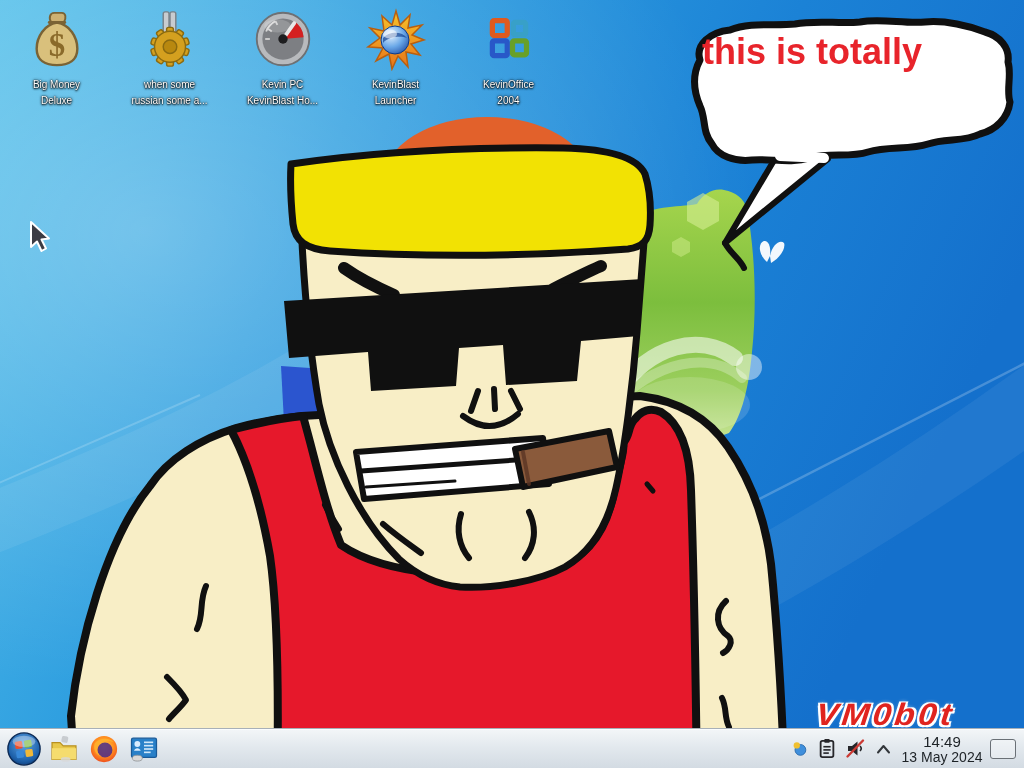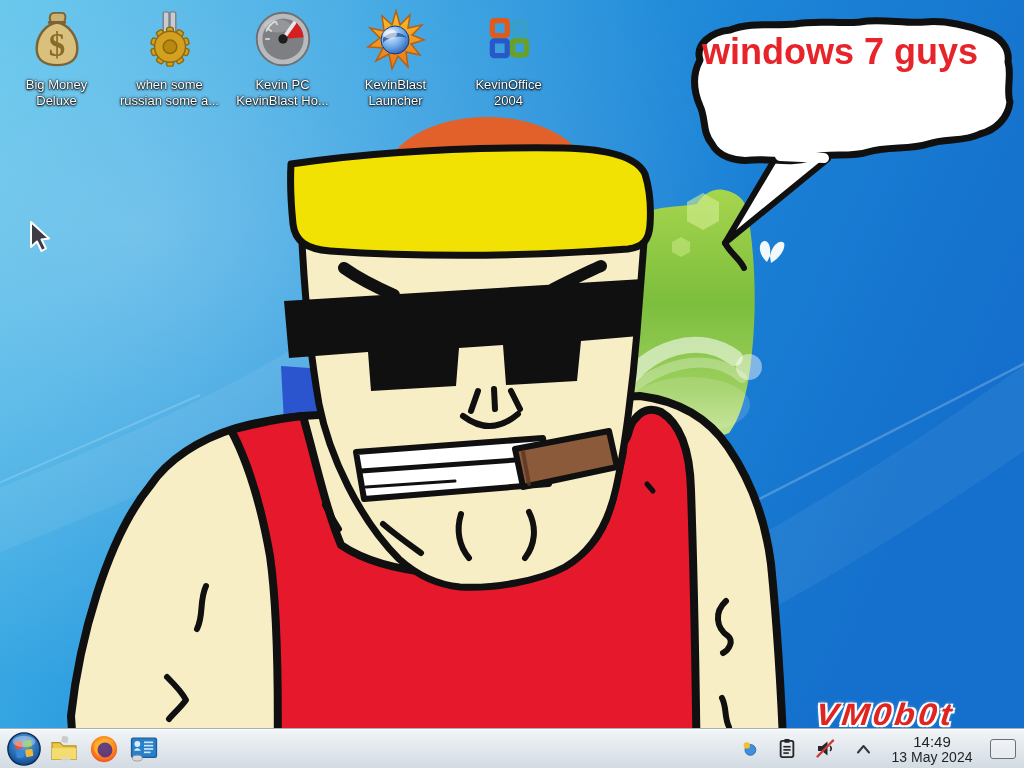--- a/index.html
+++ b/index.html
@@ -14,34 +14,34 @@
   
   .watermark{position:absolute;left:818px;top:697px;
     font-size:31px;font-weight:bold;font-style:italic;color:#e0241f;
     transform:skewX(-6deg) scaleX(1.08);transform-origin:left top;letter-spacing:3px;
     text-shadow:-2px -1px 0 #fff,2px -1px 0 #fff,-2px 2px 0 #fff,2px 2px 0 #fff,0 0 4px #fff;}
 
   
   .icons{position:absolute;left:0;top:6px;display:flex;}
   .dicon{width:113px;display:flex;flex-direction:column;align-items:center;cursor:default;}
   .dicon .icbox{width:66px;height:66px;display:flex;align-items:center;justify-content:center;}
-  .dicon .lbl{margin-top:5px;text-align:center;font-size:13px;line-height:16px;color:#fff;
+  .dicon .lbl{margin-top:5px;text-align:center;font-size:10px;line-height:16px;color:#fff;
     text-shadow:0 1px 2px #000,0 0 3px rgba(0,0,0,.95),0 0 1px #000;}
   .dicon .lbl span{display:block;}
 
   
   .taskbar{position:absolute;left:0;bottom:0;width:1024px;height:40px;
     background:linear-gradient(180deg,#f3f6f8 0%,#e3e9ee 45%,#d3dbe3 100%);
     border-top:1px solid #a8b0b8;box-shadow:inset 0 1px 0 #fbfdfe;
     display:flex;align-items:center;box-sizing:border-box;padding:0 8px 0 4px;}
   .start{width:40px;height:38px;border:none;background:transparent;padding:0;margin:0;
     display:flex;align-items:center;justify-content:center;cursor:pointer;}
   .tb-icon{width:40px;height:38px;display:flex;align-items:center;justify-content:center;cursor:pointer;}
   .tb-spacer{flex:1;}
-  .tray{display:flex;align-items:center;gap:16px;}
+  .tray{display:flex;align-items:center;gap:6px;}
   .tray-ic{display:flex;align-items:center;justify-content:center;width:22px;height:24px;cursor:pointer;}
   .clock{width:84px;text-align:center;color:#1d2226;cursor:pointer;}
   .clock .time{font-size:15px;line-height:17px;}
   .clock .date{font-size:14px;line-height:14px;}
   .showdesk{width:26px;height:20px;border:1.5px solid #6a7076;border-radius:3px;
     background:rgba(255,255,255,.3);box-sizing:border-box;cursor:pointer;}
 
   .cursor{position:absolute;left:28px;top:220px;}
 </style>
 </head>
@@ -170,21 +170,21 @@
       <path d="M700,60 C695,45 710,32 730,30 C750,22 775,26 795,24 C815,20 840,24 860,22
                C880,18 905,24 925,22 C945,20 970,26 985,32 C1000,36 1010,48 1008,62
                C1012,75 1006,90 1010,102 C1008,118 996,130 980,134 C965,142 945,138 928,144
                C910,150 888,146 868,152 C850,158 828,152 810,158 C790,164 768,158 752,160
                C735,162 718,156 712,144 C702,132 706,118 700,106 C694,92 692,75 700,60 Z" fill="#ffffff" stroke="#101010" stroke-width="7" stroke-linejoin="round"></path>
       <path d="M780,156 L824,158" stroke="#ffffff" stroke-width="10" stroke-linecap="round"></path>
     </g>
   </svg>
 
   <div class="bubble-text">
-    <div>windows 7 guys</div>
+    <div>this is totally</div>
   </div>
 
   <div class="watermark">VM0b0t</div>
 
   <div class="icons">
 
     <div class="dicon">
       <div class="icbox">
           <svg width="62" height="62" viewBox="0 0 64 64">
         <path d="M26,15 C23,10 25,5 29,5 L37,5 C41,5 42,10 39,15 Z" fill="#cdb172" stroke="#7a6335" stroke-width="2"></path>

